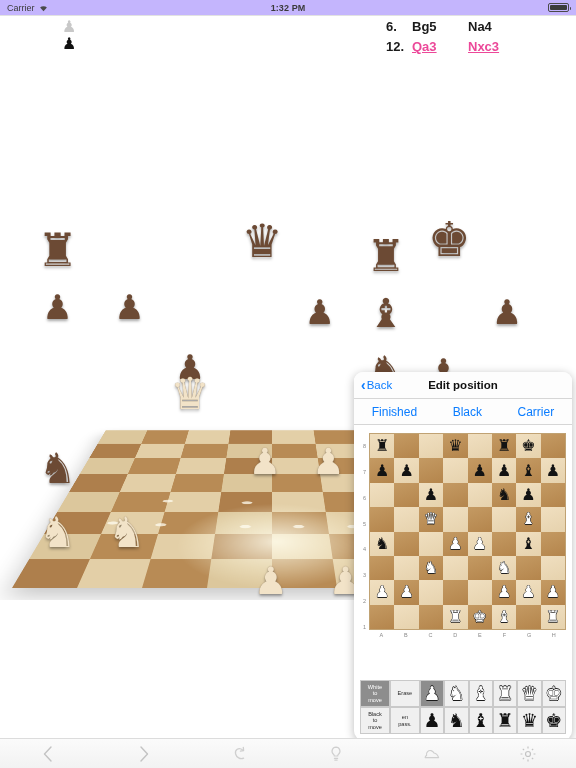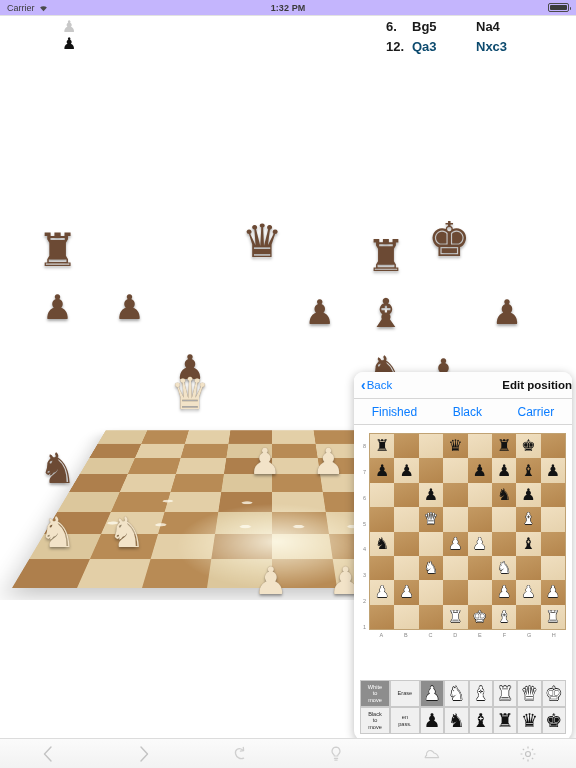--- a/index.html
+++ b/index.html
@@ -37,24 +37,24 @@
     position:absolute; left:62px; top:2px;
     display:flex; flex-direction:column; align-items:center; line-height:1;
   }
   .cap-glyph { font-size:16px; line-height:17px; }
   .cap-white { color:#c8c8c8; }
   .cap-black { color:#111; }
 
   .movelist { position:absolute; left:386px; top:3px; font-size:13px; }
   .move-row { display:flex; align-items:baseline; height:20px; }
   .mv-num   { width:26px; font-weight:bold; color:#1a1a1a; }
-  .mv-w     { width:64px; font-weight:bold; }
+  .mv-w     { width:56px; font-weight:bold; }
   .mv-b     { width:56px; font-weight:bold; }
   .mv-played{ color:#1a1a1a; }
-  .mv-future{ color:#0c4a6e; font-weight:bold; }
+  .mv-future{ color:#ec4899; font-weight:bold;text-decoration:underline; }
 
   
   .board3d-wrap{
     position:absolute; left:0; top:140px; width:576px; height:460px;
     overflow:hidden;
   }
   .board3d {
     position:absolute; left:12px; top:48px;
     width:520px; height:400px;
     transform: perspective(560px) rotateX(52deg);
@@ -90,21 +90,21 @@
     background:#ffffff; border-radius:9px;
     box-shadow: 0 2px 10px rgba(0,0,0,.28);
     overflow:hidden;
   }
   .panel-nav {
     height:27px; display:flex; align-items:center; position:relative;
     border-bottom:1px solid #d6d6d6; background:#fdfdfd;
   }
   .nav-back { position:absolute; left:7px; display:flex; align-items:center; color:#0a7cff; font-size:11.5px; cursor:pointer;}
   .chev { font-size:14px; line-height:1; margin-right:1px; font-weight:600;}
-  .nav-title { width:100%; text-align:right; font-size:11.5px; font-weight:bold; color:#111; }
+  .nav-title { width:100%; text-align:center; font-size:11.5px; font-weight:bold; color:#111; }
   .panel-actions {
     height:26px; display:flex; align-items:center; justify-content:space-around;
     border-bottom:1px solid #d6d6d6; background:#fdfdfd;
   }
   .act { color:#0a7cff; font-size:12px; cursor:pointer; }
 
   .mini-area { padding:8px 6px 4px 6px; }
   .mini-outer { display:flex; }
   .rank-col { width:9px; display:flex; flex-direction:column; }
   .rank-lbl { flex:1; font-size:5.5px; color:#8a8a8a; display:flex; align-items:center; justify-content:center; }

